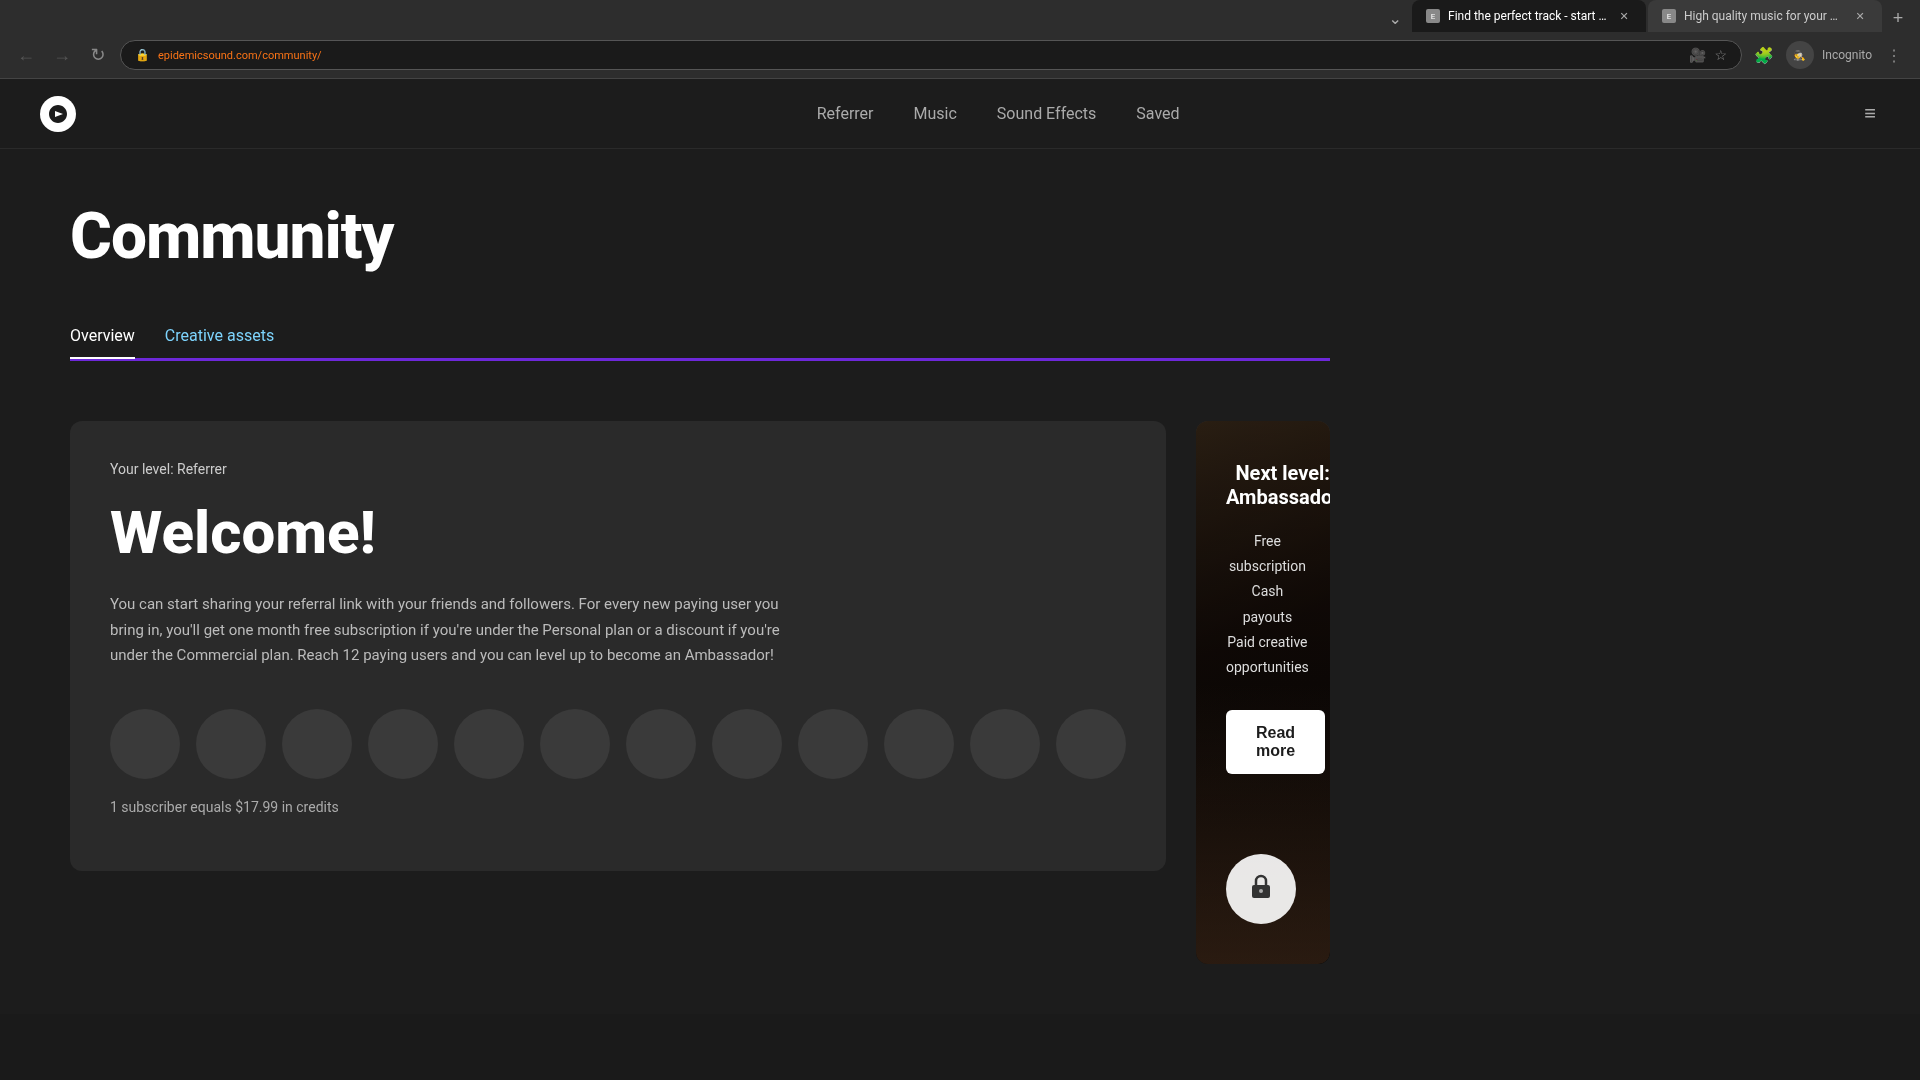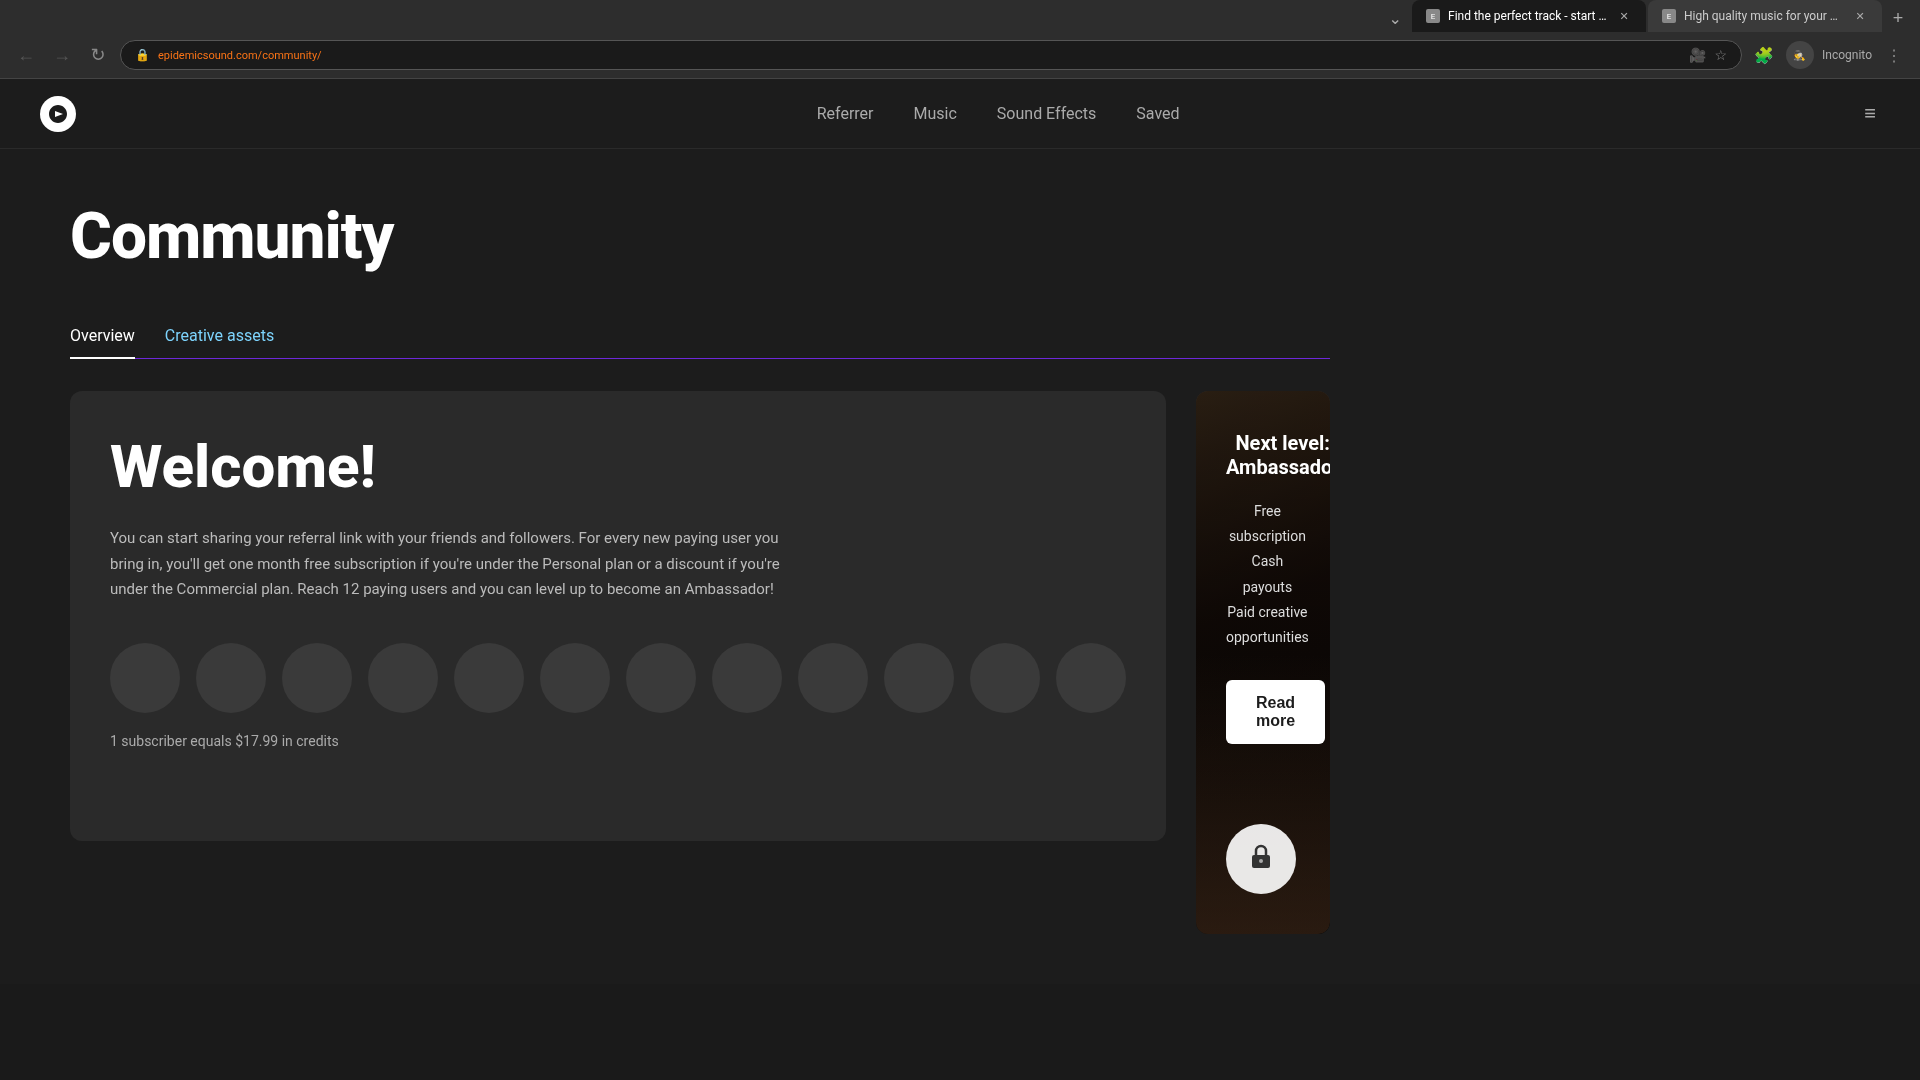--- a/index.html
+++ b/index.html
@@ -269,22 +269,22 @@
       font-size: 64px;
       font-weight: 800;
       color: #fff;
       margin-bottom: 40px;
       letter-spacing: -1px;
     }
 
     .tabs-bar {
       display: flex;
       gap: 30px;
-      border-bottom: 1px solid #6d28d9;
-      margin-bottom: 32px;
+      border-bottom: 3px solid #6d28d9;
+      margin-bottom: 60px;
     }
 
     .page-tab {
       padding: 12px 0;
       font-size: 16px;
       color: #7dd3fc;
       cursor: pointer;
       border-bottom: 2px solid transparent;
       margin-bottom: -1px;
       text-decoration: none;
@@ -522,20 +522,21 @@
     <h1 class="page-title">Community</h1>
 
     <div class="tabs-bar">
       <a class="page-tab active">Overview</a>
       <a class="page-tab">Creative assets</a>
     </div>
 
     <div class="main-layout">
 
       <div class="welcome-card">
+        <p class="level-label">Your level: Referrer</p>
         <h2 class="welcome-heading">Welcome!</h2>
         <p class="welcome-text">You can start sharing your referral link with your friends and followers. For every new paying user you bring in, you'll get one month free subscription if you're under the Personal plan or a discount if you're under the Commercial plan. Reach 12 paying users and you can level up to become an Ambassador!</p>
 
         <div class="progress-circles">
           <div class="progress-circle"></div>
           <div class="progress-circle"></div>
           <div class="progress-circle"></div>
           <div class="progress-circle"></div>
           <div class="progress-circle"></div>
           <div class="progress-circle"></div>

